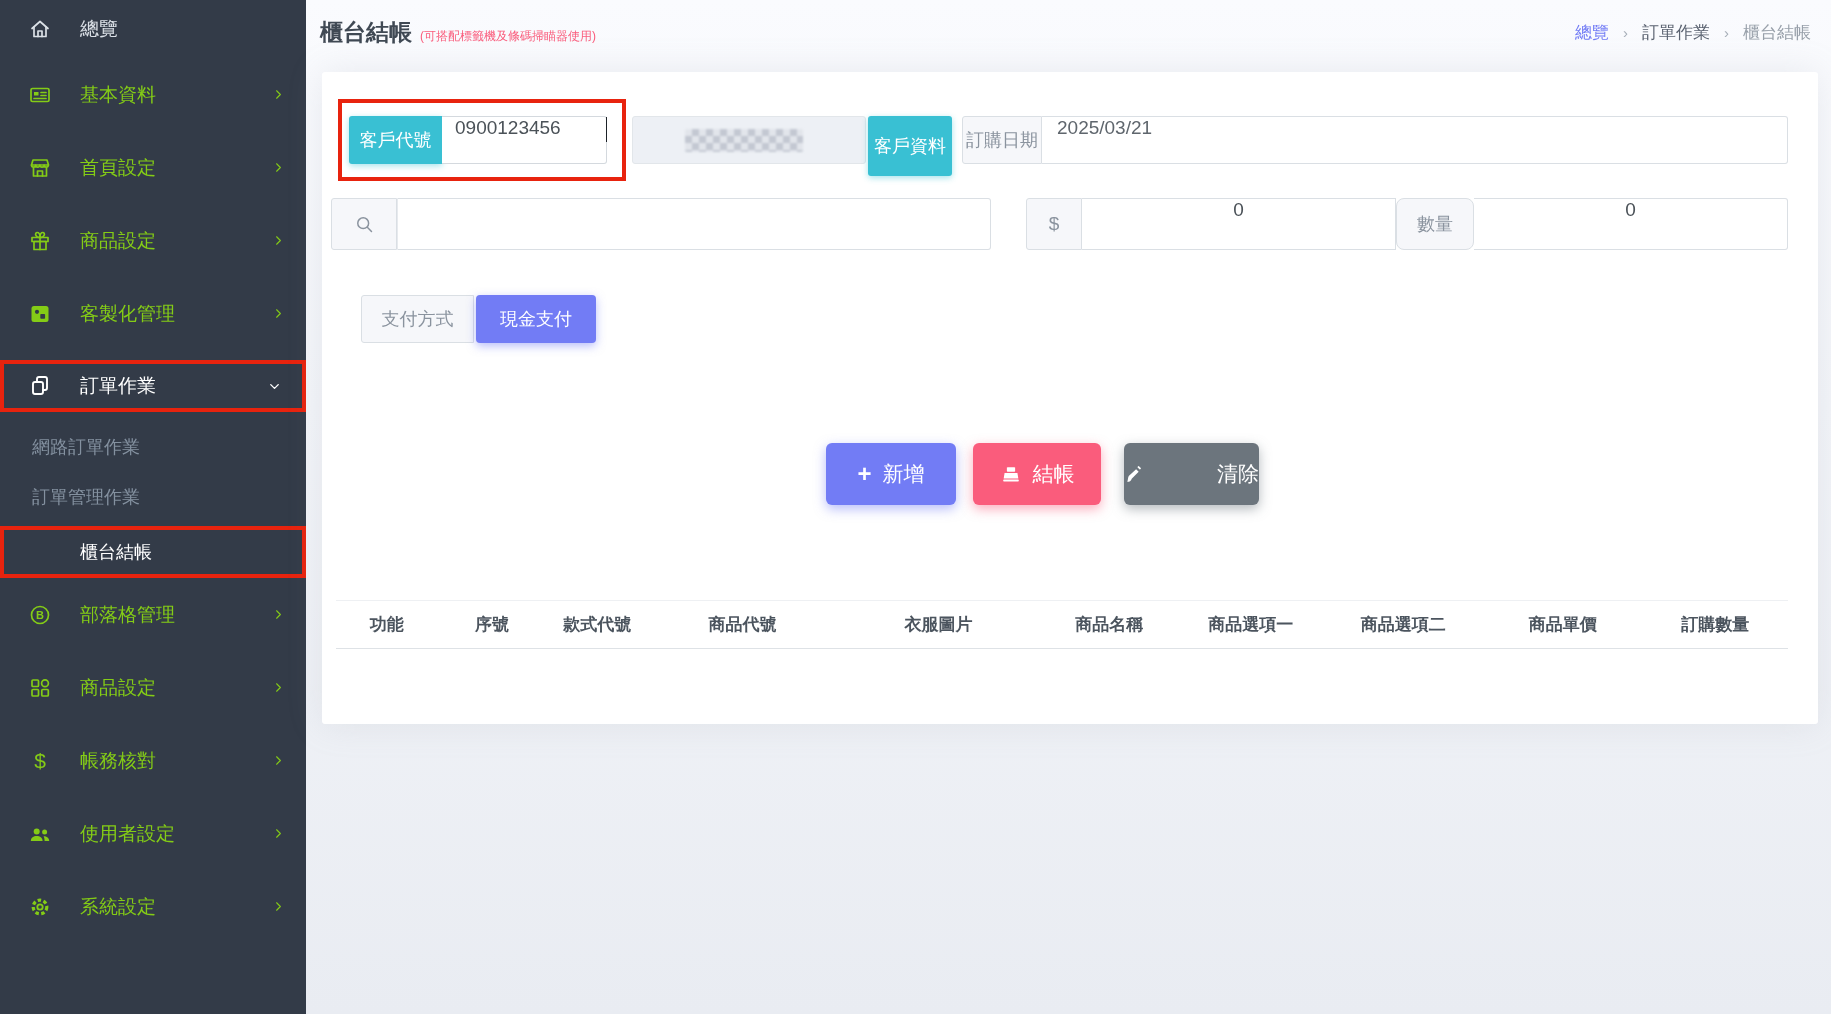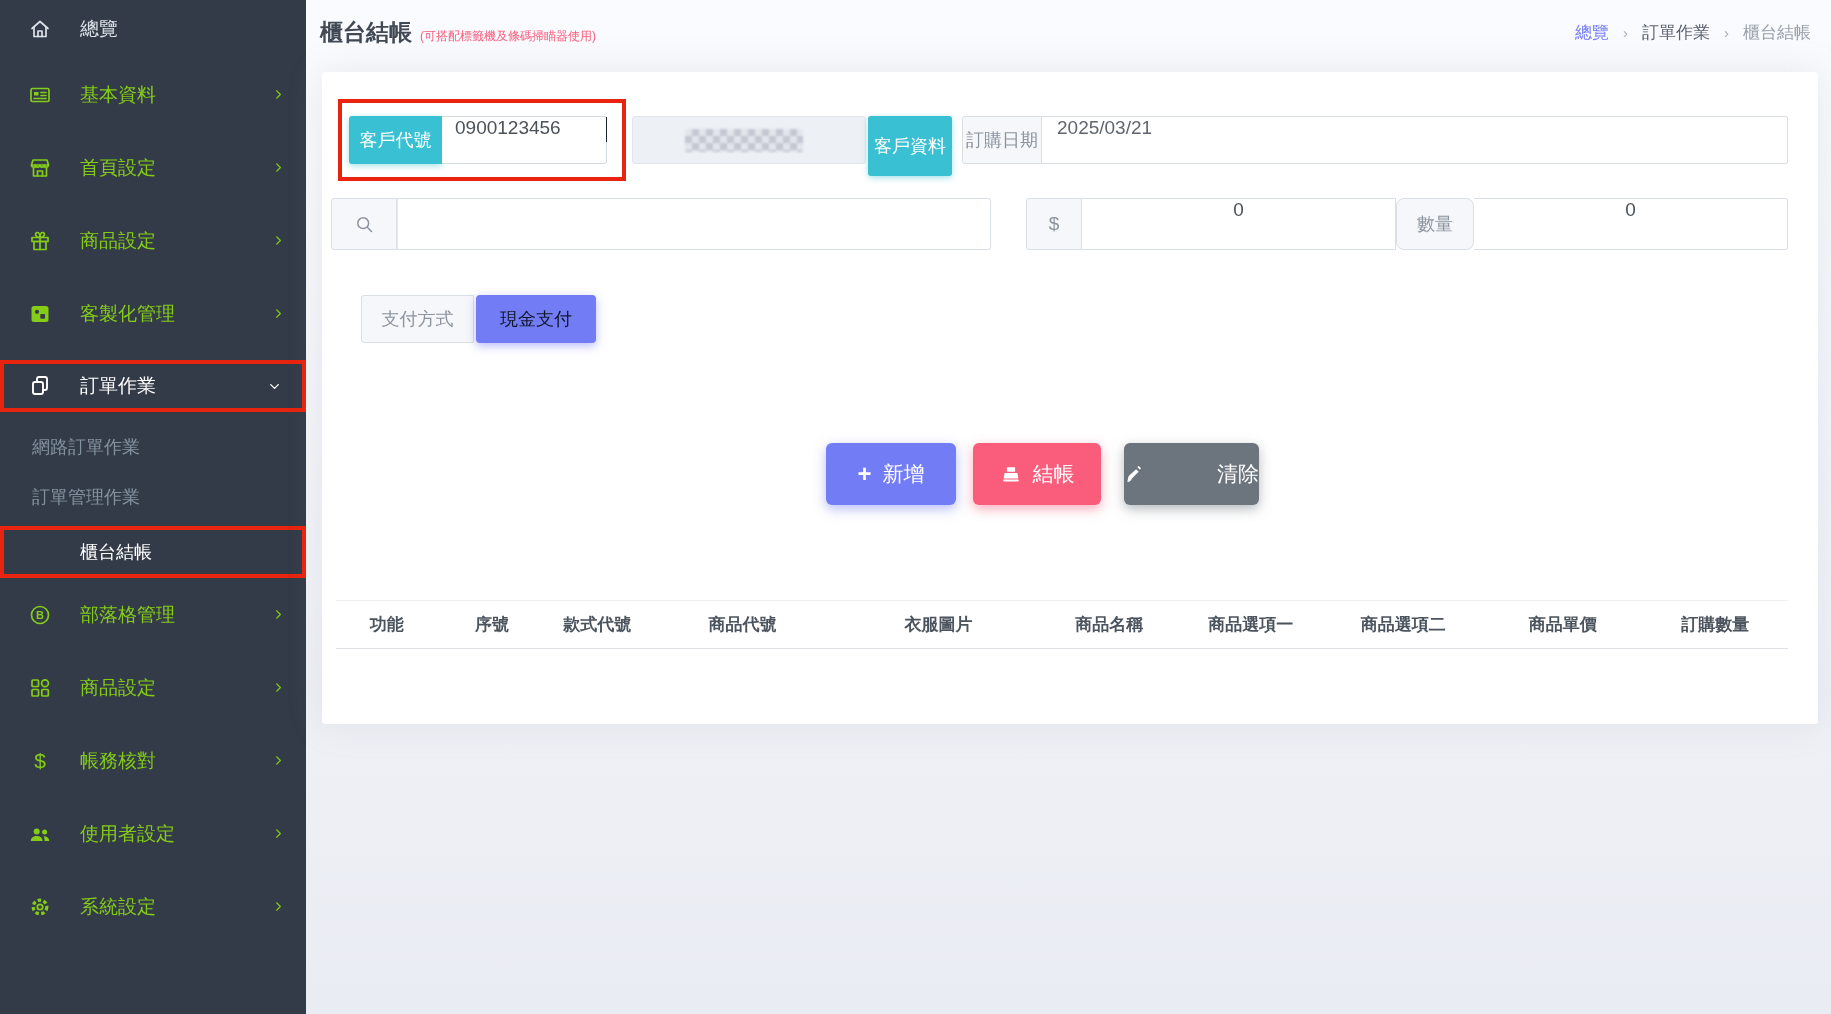--- a/index.html
+++ b/index.html
@@ -79,21 +79,21 @@
   .money-group { position:absolute; left:704px; top:126px; right:30px; height:52px; display:flex; }
   .money-label { width:56px; height:52px; border-radius:3px 0 0 3px; font-size:19px; }
   .qty-label { width:78px; height:52px; border-radius:8px; }
   .num-input { flex:1; height:52px; justify-content:center; }
   .num-input.last { border-radius:0 3px 3px 0; }
 
   
   .pay-group { position:absolute; left:39px; top:223px; height:48px; display:flex; }
   .pay-label { width:113px; height:48px; border-radius:3px 0 0 3px; }
   .btn-cash { width:120px; height:48px; border:none; cursor:pointer; margin-left:2px;
-              background:var(--purple,#727cf5); color:#0f172a; font-size:18px; border-radius:4px;
+              background:var(--purple,#727cf5); color:#ffffff; font-size:18px; border-radius:4px;
               box-shadow:0 3px 10px rgba(114,124,245,.5);
               font-family:"Liberation Sans","DejaVu Sans",sans-serif; }
 
   
   .actions { position:absolute; left:504px; top:371px; height:62px; display:flex; align-items:center; }
   .abtn { height:62px; border:none; cursor:pointer; border-radius:6px; color:#fff; font-size:21px;
           display:flex; align-items:center; justify-content:center; gap:11px;
           font-family:"Liberation Sans","DejaVu Sans",sans-serif; }
   .abtn svg { width:22px; height:22px; }
   .abtn-add { width:130px; background:var(--purple,#727cf5); box-shadow:0 4px 12px rgba(114,124,245,.5); margin-right:17px; }

